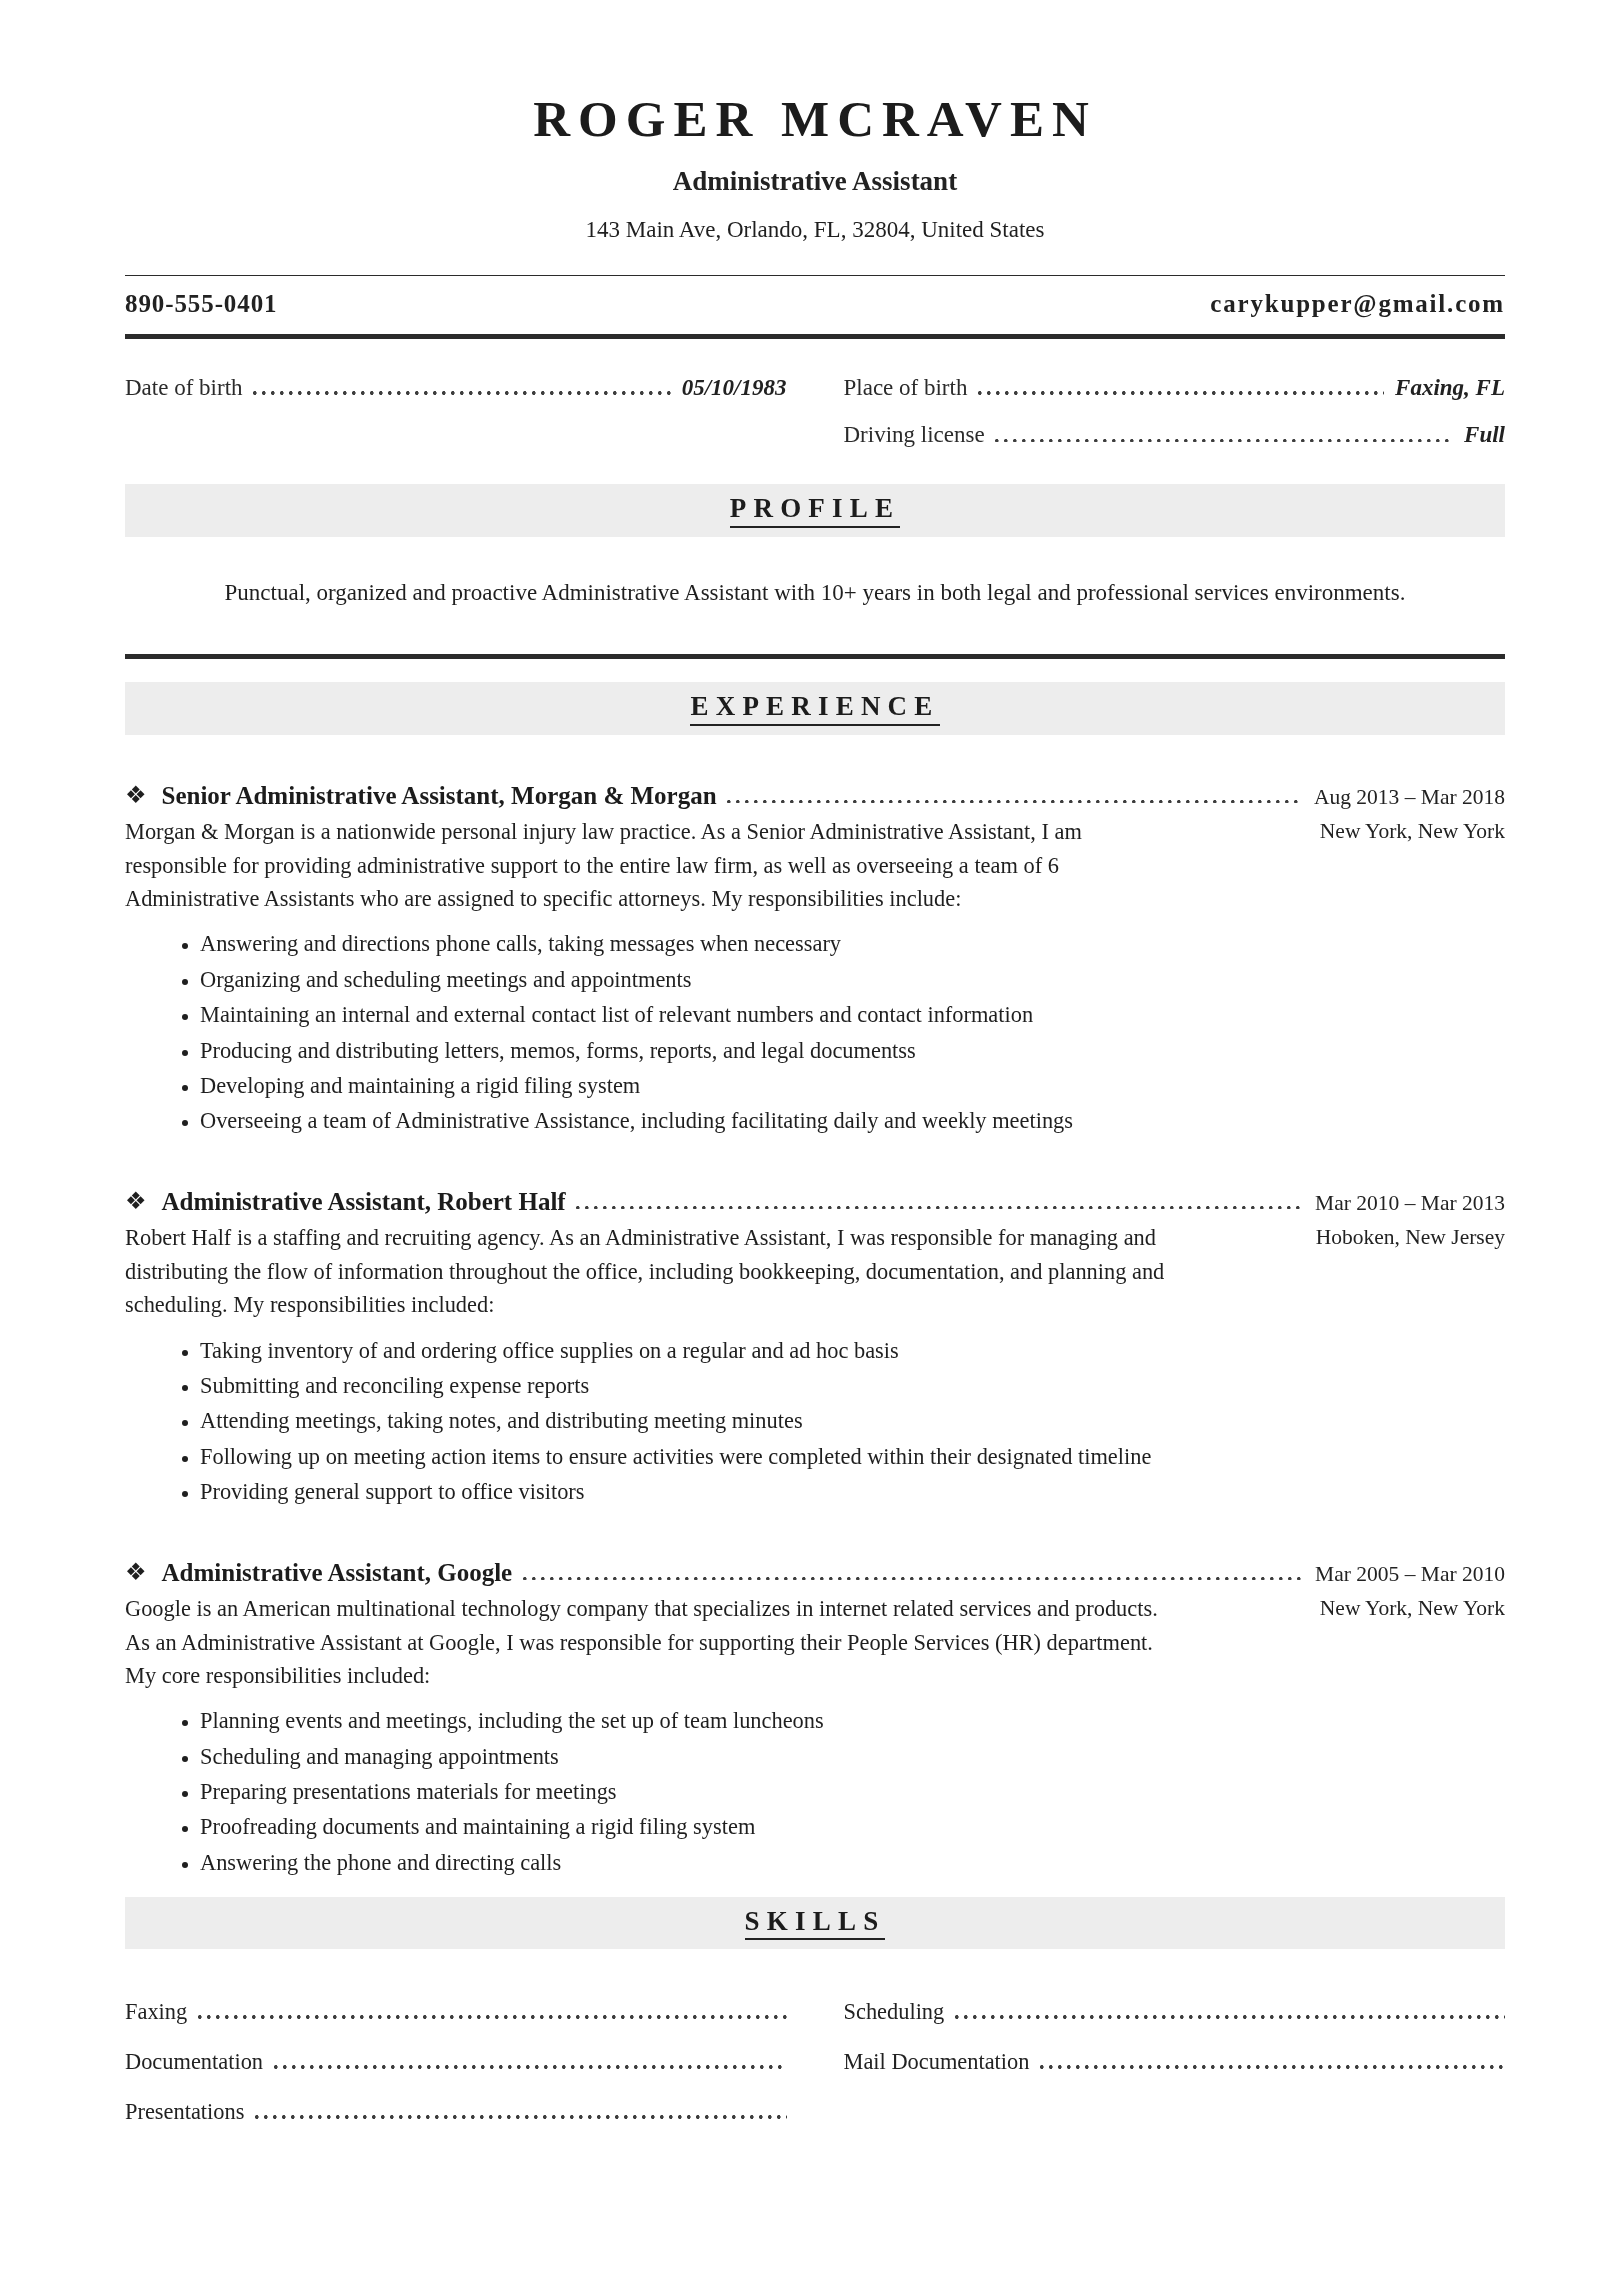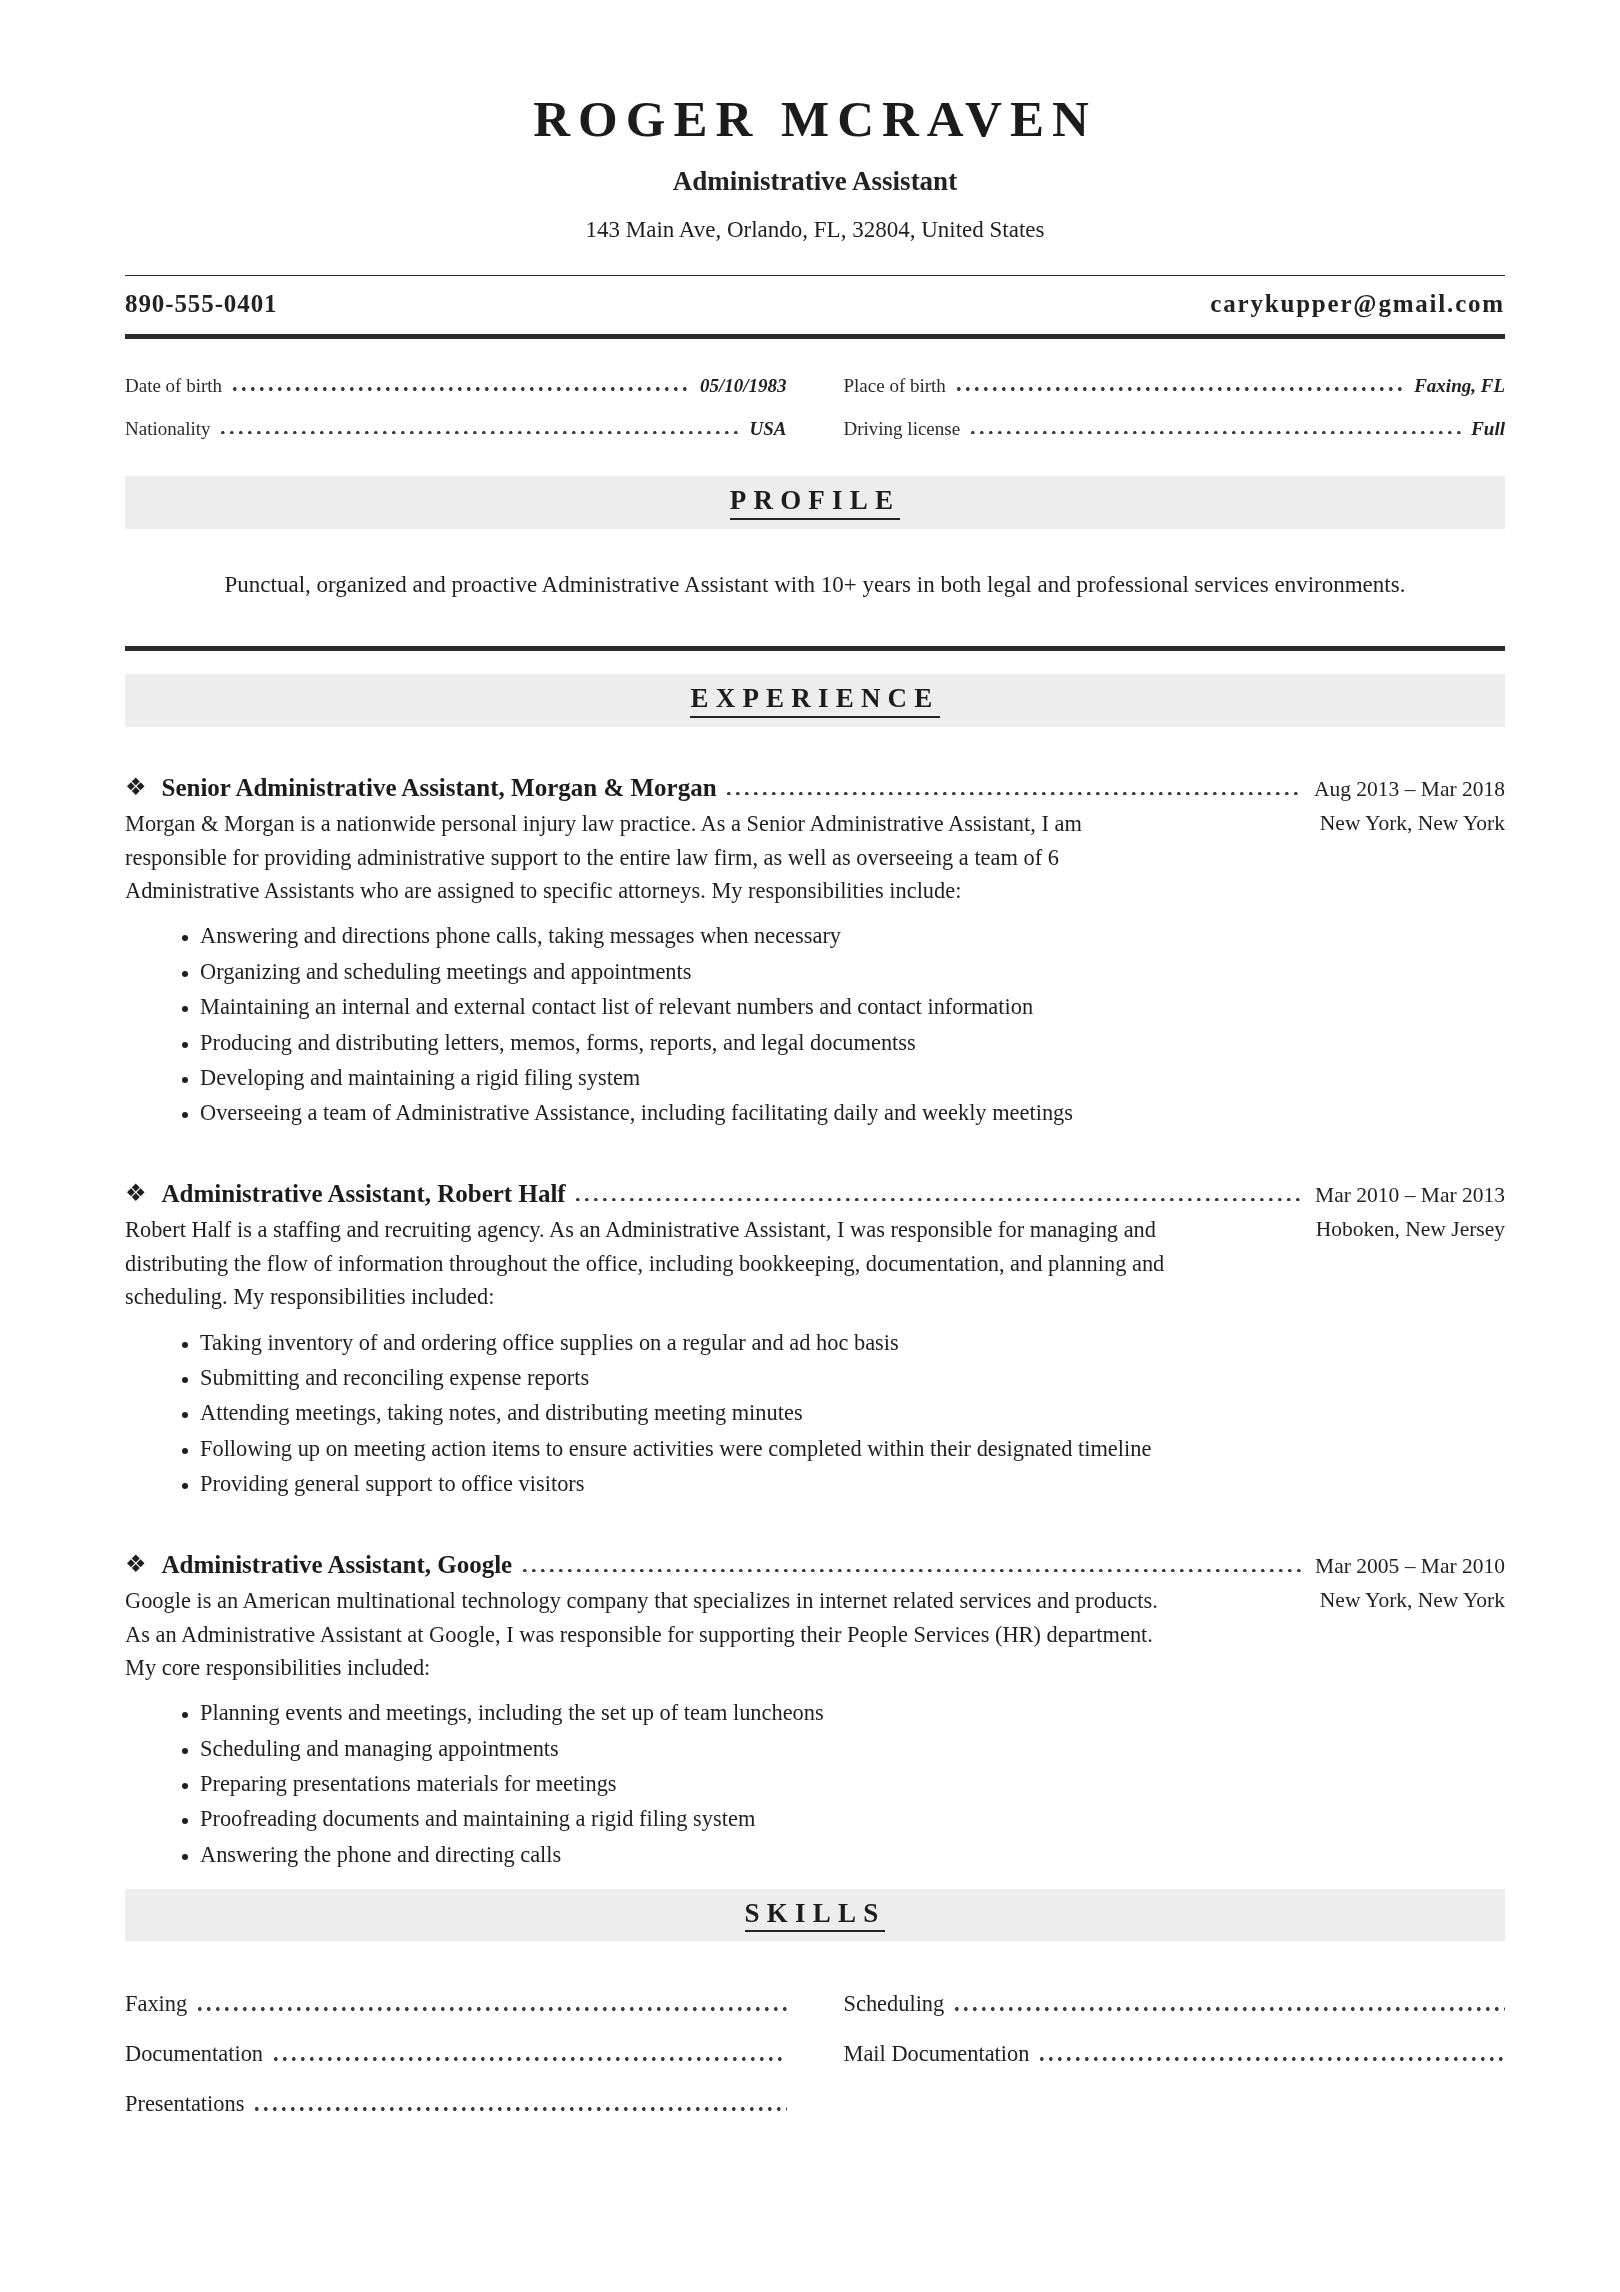--- a/index.html
+++ b/index.html
@@ -65,21 +65,21 @@
   
   .personal {
     display: grid;
     grid-template-columns: 1fr 1fr;
     column-gap: 57px;
     margin-top: 36px;
   }
   .p-row {
     display: flex;
     align-items: flex-end;
-    font-size: 19px;
+    font-size: 23px;
     margin-bottom: 21.5px;
     justify-content: center;
   }
   .p-label { color: #2b2b2b; }
   .p-val { font-weight: 700; font-style: italic; white-space: nowrap; }
 
   
   .band {
     background: #ededed;
     text-align: center;
@@ -165,25 +165,20 @@
 
   <div class="rule-double"></div>
 
   <div class="personal">
     <div>
       <div class="p-row">
         <span class="p-label">Date of birth</span>
         <span class="leader"></span>
         <span class="p-val">05/10/1983</span>
       </div>
-      <div class="p-row">
-        <span class="p-label">Nationality</span>
-        <span class="leader"></span>
-        <span class="p-val">USA</span>
-      </div>
     </div>
     <div>
       <div class="p-row">
         <span class="p-label">Place of birth</span>
         <span class="leader"></span>
         <span class="p-val">Faxing, FL</span>
       </div>
       <div class="p-row">
         <span class="p-label">Driving license</span>
         <span class="leader"></span>

